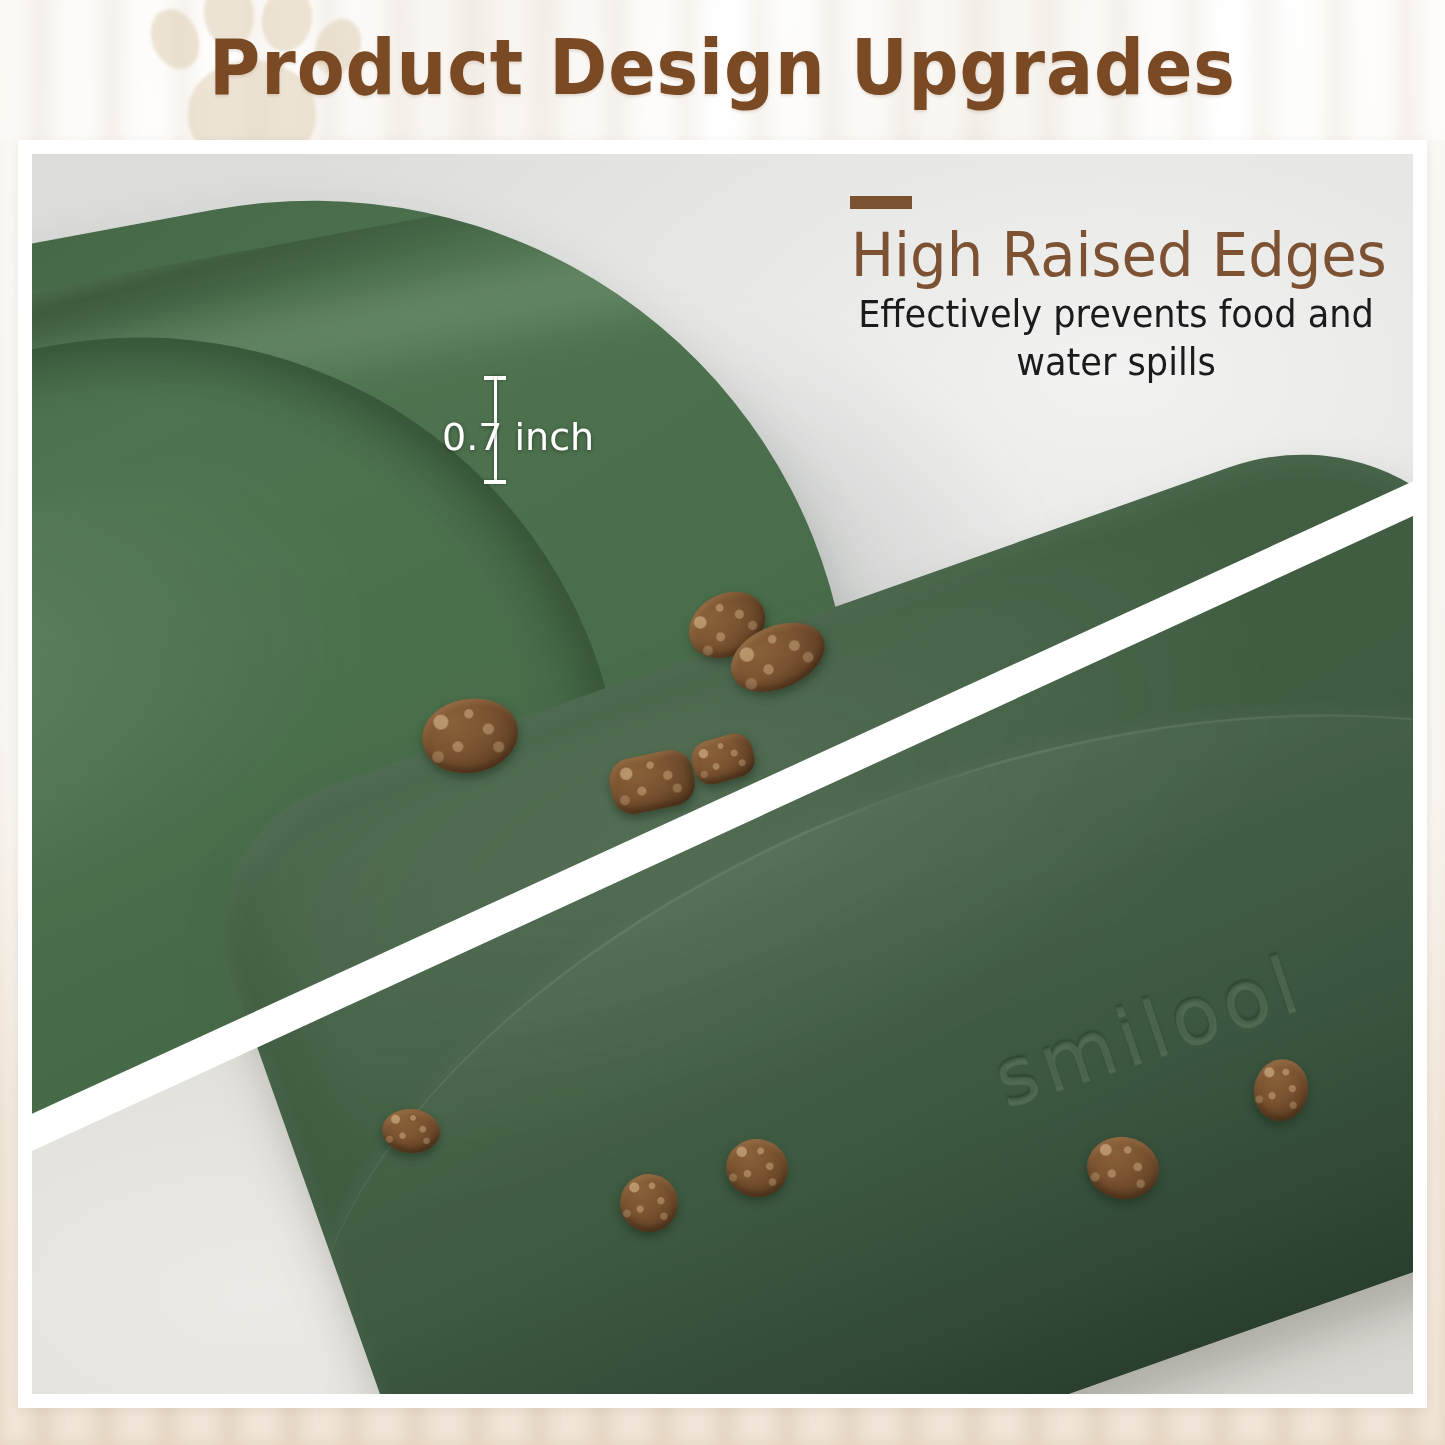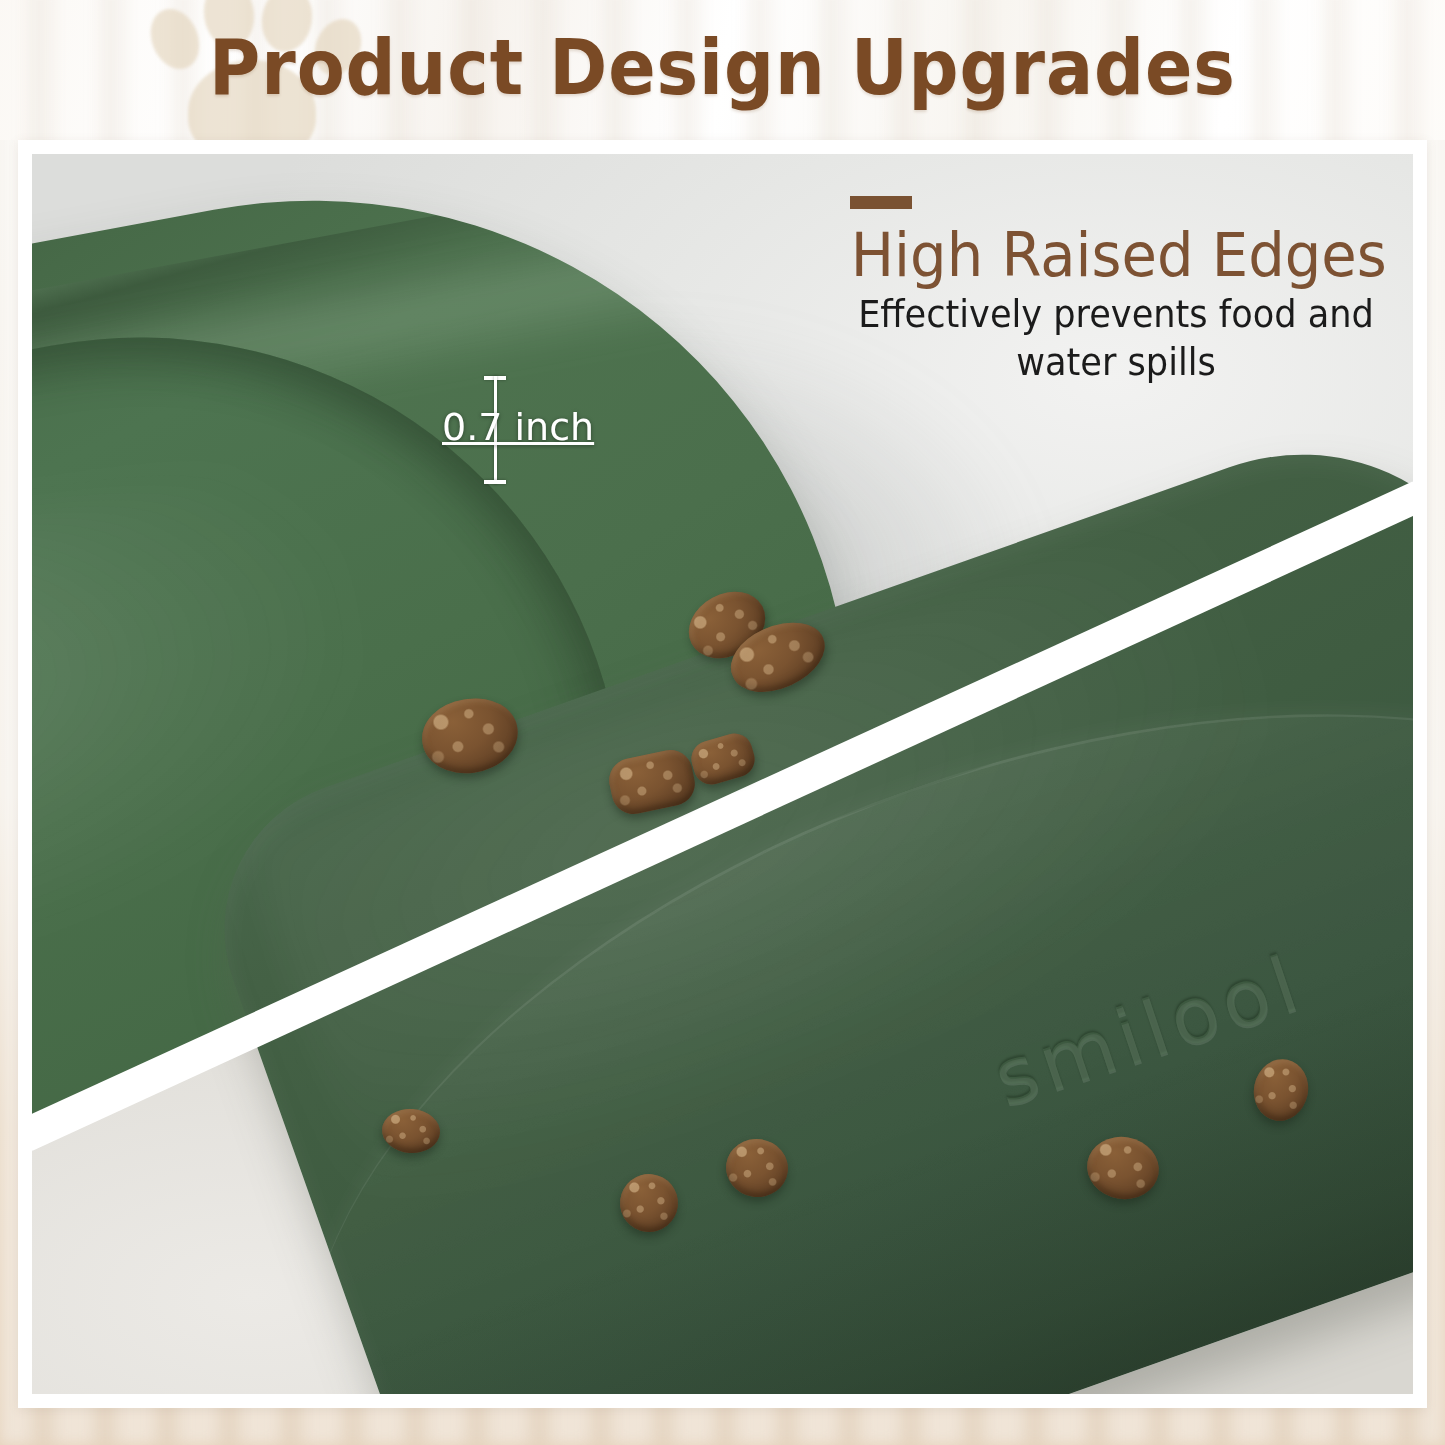--- a/index.html
+++ b/index.html
@@ -250,28 +250,27 @@
     width: 22px;
     height: 4px;
     background: #ffffff;
     box-shadow: 0 0 3px rgba(0,0,0,.35);
   }
   .dim .cap.top { top: 0; }
   .dim .cap.bot { bottom: 0; }
   .dim-label {
     position: absolute;
     left: 410px;
-    top: 250px;
+    top: 260px;
     font-family: "DejaVu Sans", sans-serif;
     font-size: 38px;
     line-height: 46px;
     color: #ffffff;
     white-space: nowrap;
     text-shadow: 0 1px 4px rgba(0,0,0,.4);
-    text-decoration: underline;
   }
 
   
   .panel-bottom {
     position: absolute;
     inset: 0;
     clip-path: polygon(100% 28%, 100% 100%, 0 100%, 0 79%);
     background:
       linear-gradient(165deg, #f0efec 0%, #e9e8e5 48%, #dedcd7 100%);
   }

